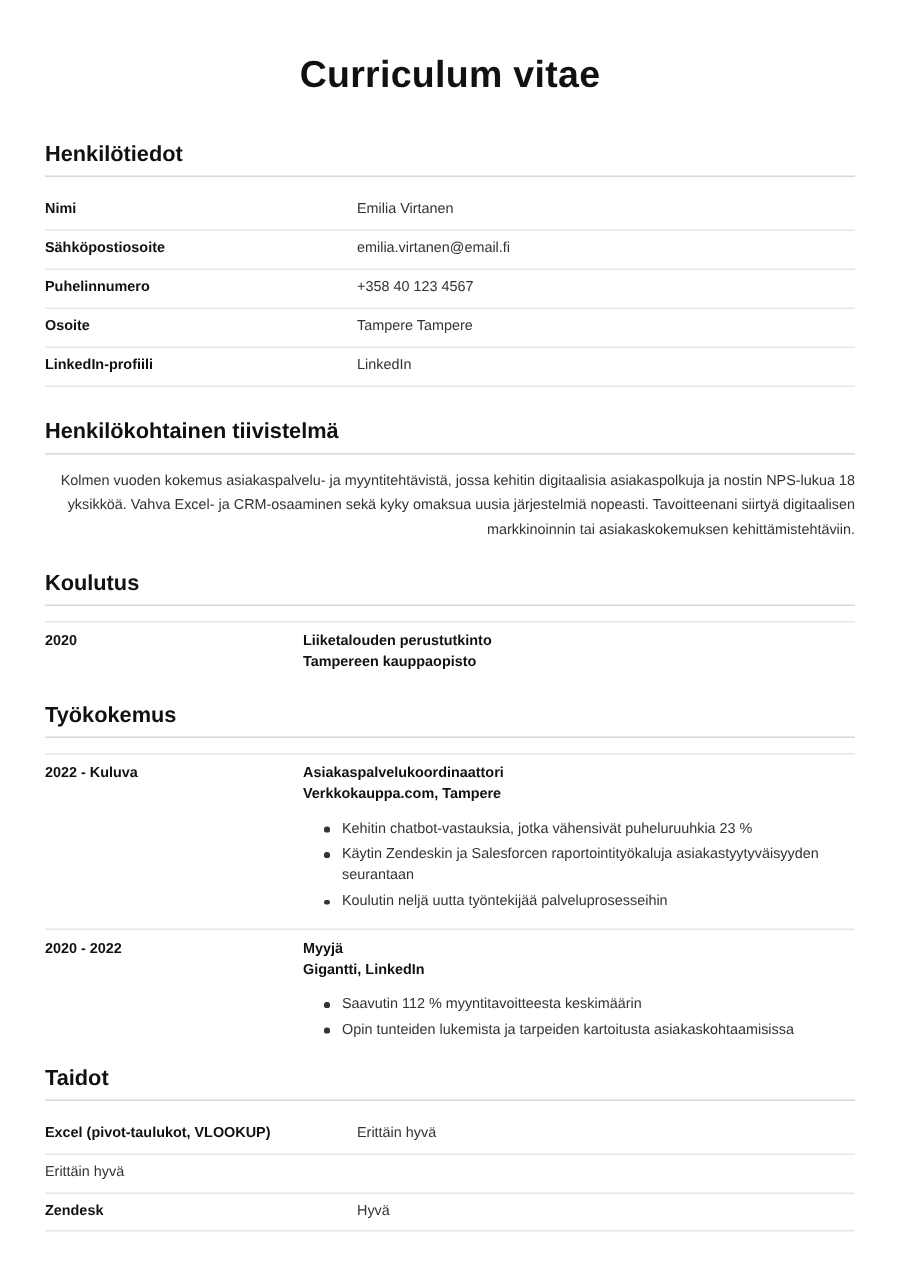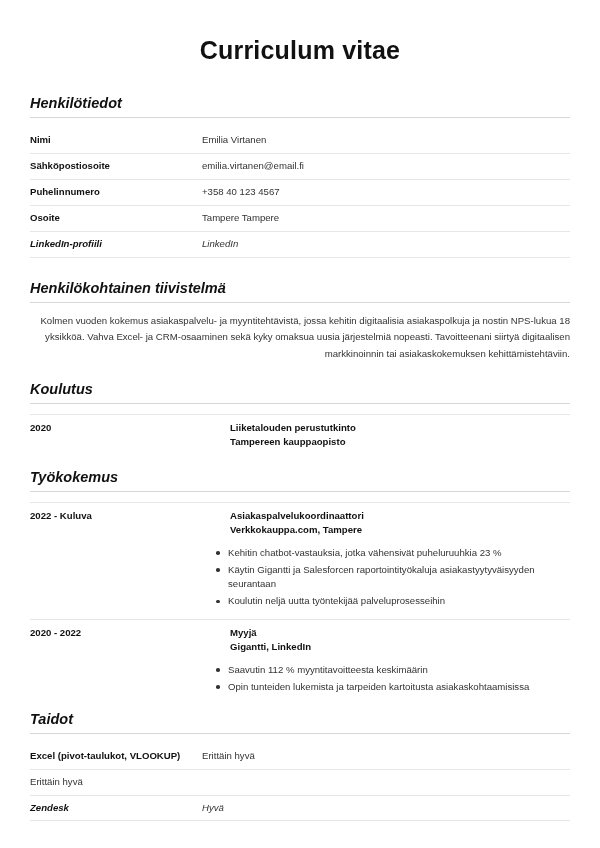--- a/index.html
+++ b/index.html
@@ -31,36 +31,35 @@
     color: #111;
   }
   .section {
     margin-bottom: 4px;
   }
   .section-title {
     font-size: 14.5px;
     font-weight: bold;
     color: #111;
     margin: 0 0 6px 0;
-    font-style: italic;
   }
   .section-rule {
     border: 0;
     border-top: 1px solid #d8d8d8;
     margin: 0 0 10px 0;
   }
   .row {
     display: flex;
     align-items: flex-end;
     padding: 6px 0;
     border-bottom: 1px solid #e6e6e6;
+    gap: 36px;
   }
   .row:last-child {
     border-bottom: 1px solid #e6e6e6;
-    font-style: italic;
   }
   .row .label {
     width: 172px;
     flex: 0 0 172px;
     font-size: 9.6px;
     font-weight: bold;
     color: #111;
     line-height: 1.35;
   }
   .row .value {
@@ -85,21 +84,20 @@
   .entry .period {
     width: 172px;
     flex: 0 0 172px;
     font-size: 9.6px;
     font-weight: bold;
     color: #111;
     line-height: 1.45;
   }
   .entry .details {
     flex: 1;
-    margin-left: 28px;
   }
   .entry .role {
     font-size: 9.6px;
     font-weight: bold;
     color: #111;
     line-height: 1.45;
   }
   .entry .org {
     font-size: 9.6px;
     font-weight: bold;
@@ -196,21 +194,21 @@
 
     <div class="entry">
       <div class="period">2022 - Kuluva</div>
       <div class="details">
         <div class="role">Asiakaspalvelukoordinaattori</div>
         <div class="org">Verkkokauppa.com, Tampere</div>
       </div>
     </div>
     <ul class="bullets">
       <li>Kehitin chatbot-vastauksia, jotka vähensivät puheluruuhkia 23 %</li>
-      <li>Käytin Gigantti ja Salesforcen raportointityökaluja asiakastyytyväisyyden seurantaan</li>
+      <li>Käytin Zendeskin ja Salesforcen raportointityökaluja asiakastyytyväisyyden seurantaan</li>
       <li>Koulutin neljä uutta työntekijää palveluprosesseihin</li>
     </ul>
 
     <div class="entry">
       <div class="period">2020 - 2022</div>
       <div class="details">
         <div class="role">Myyjä</div>
         <div class="org">Gigantti, LinkedIn</div>
       </div>
     </div>

